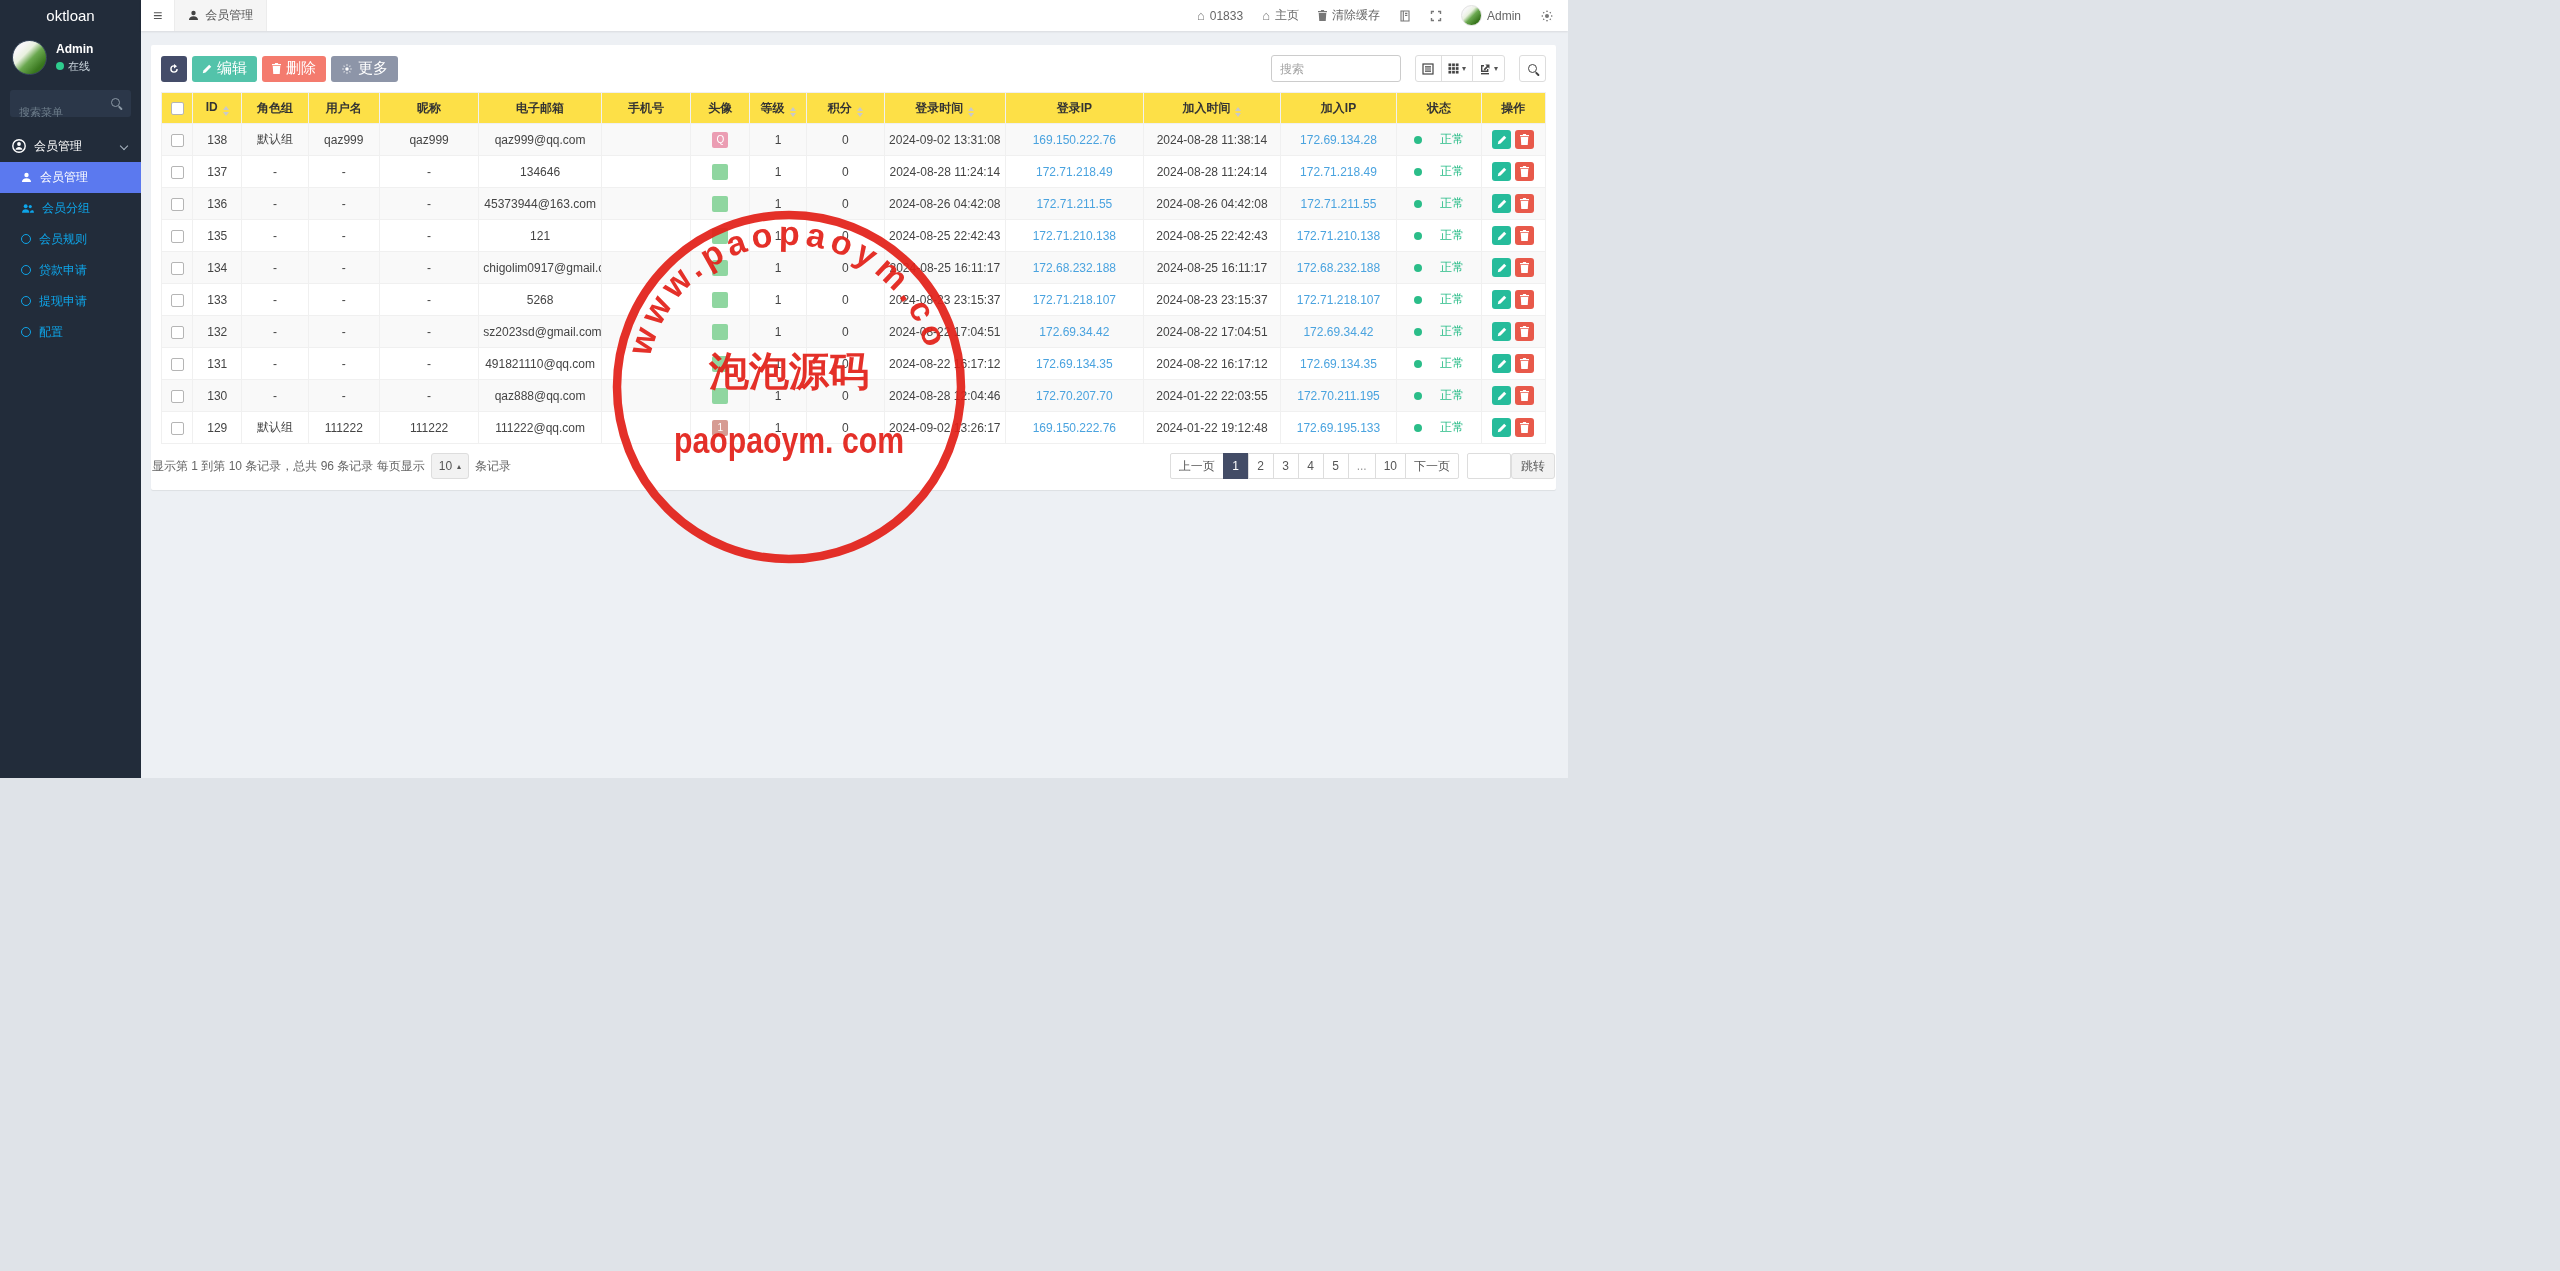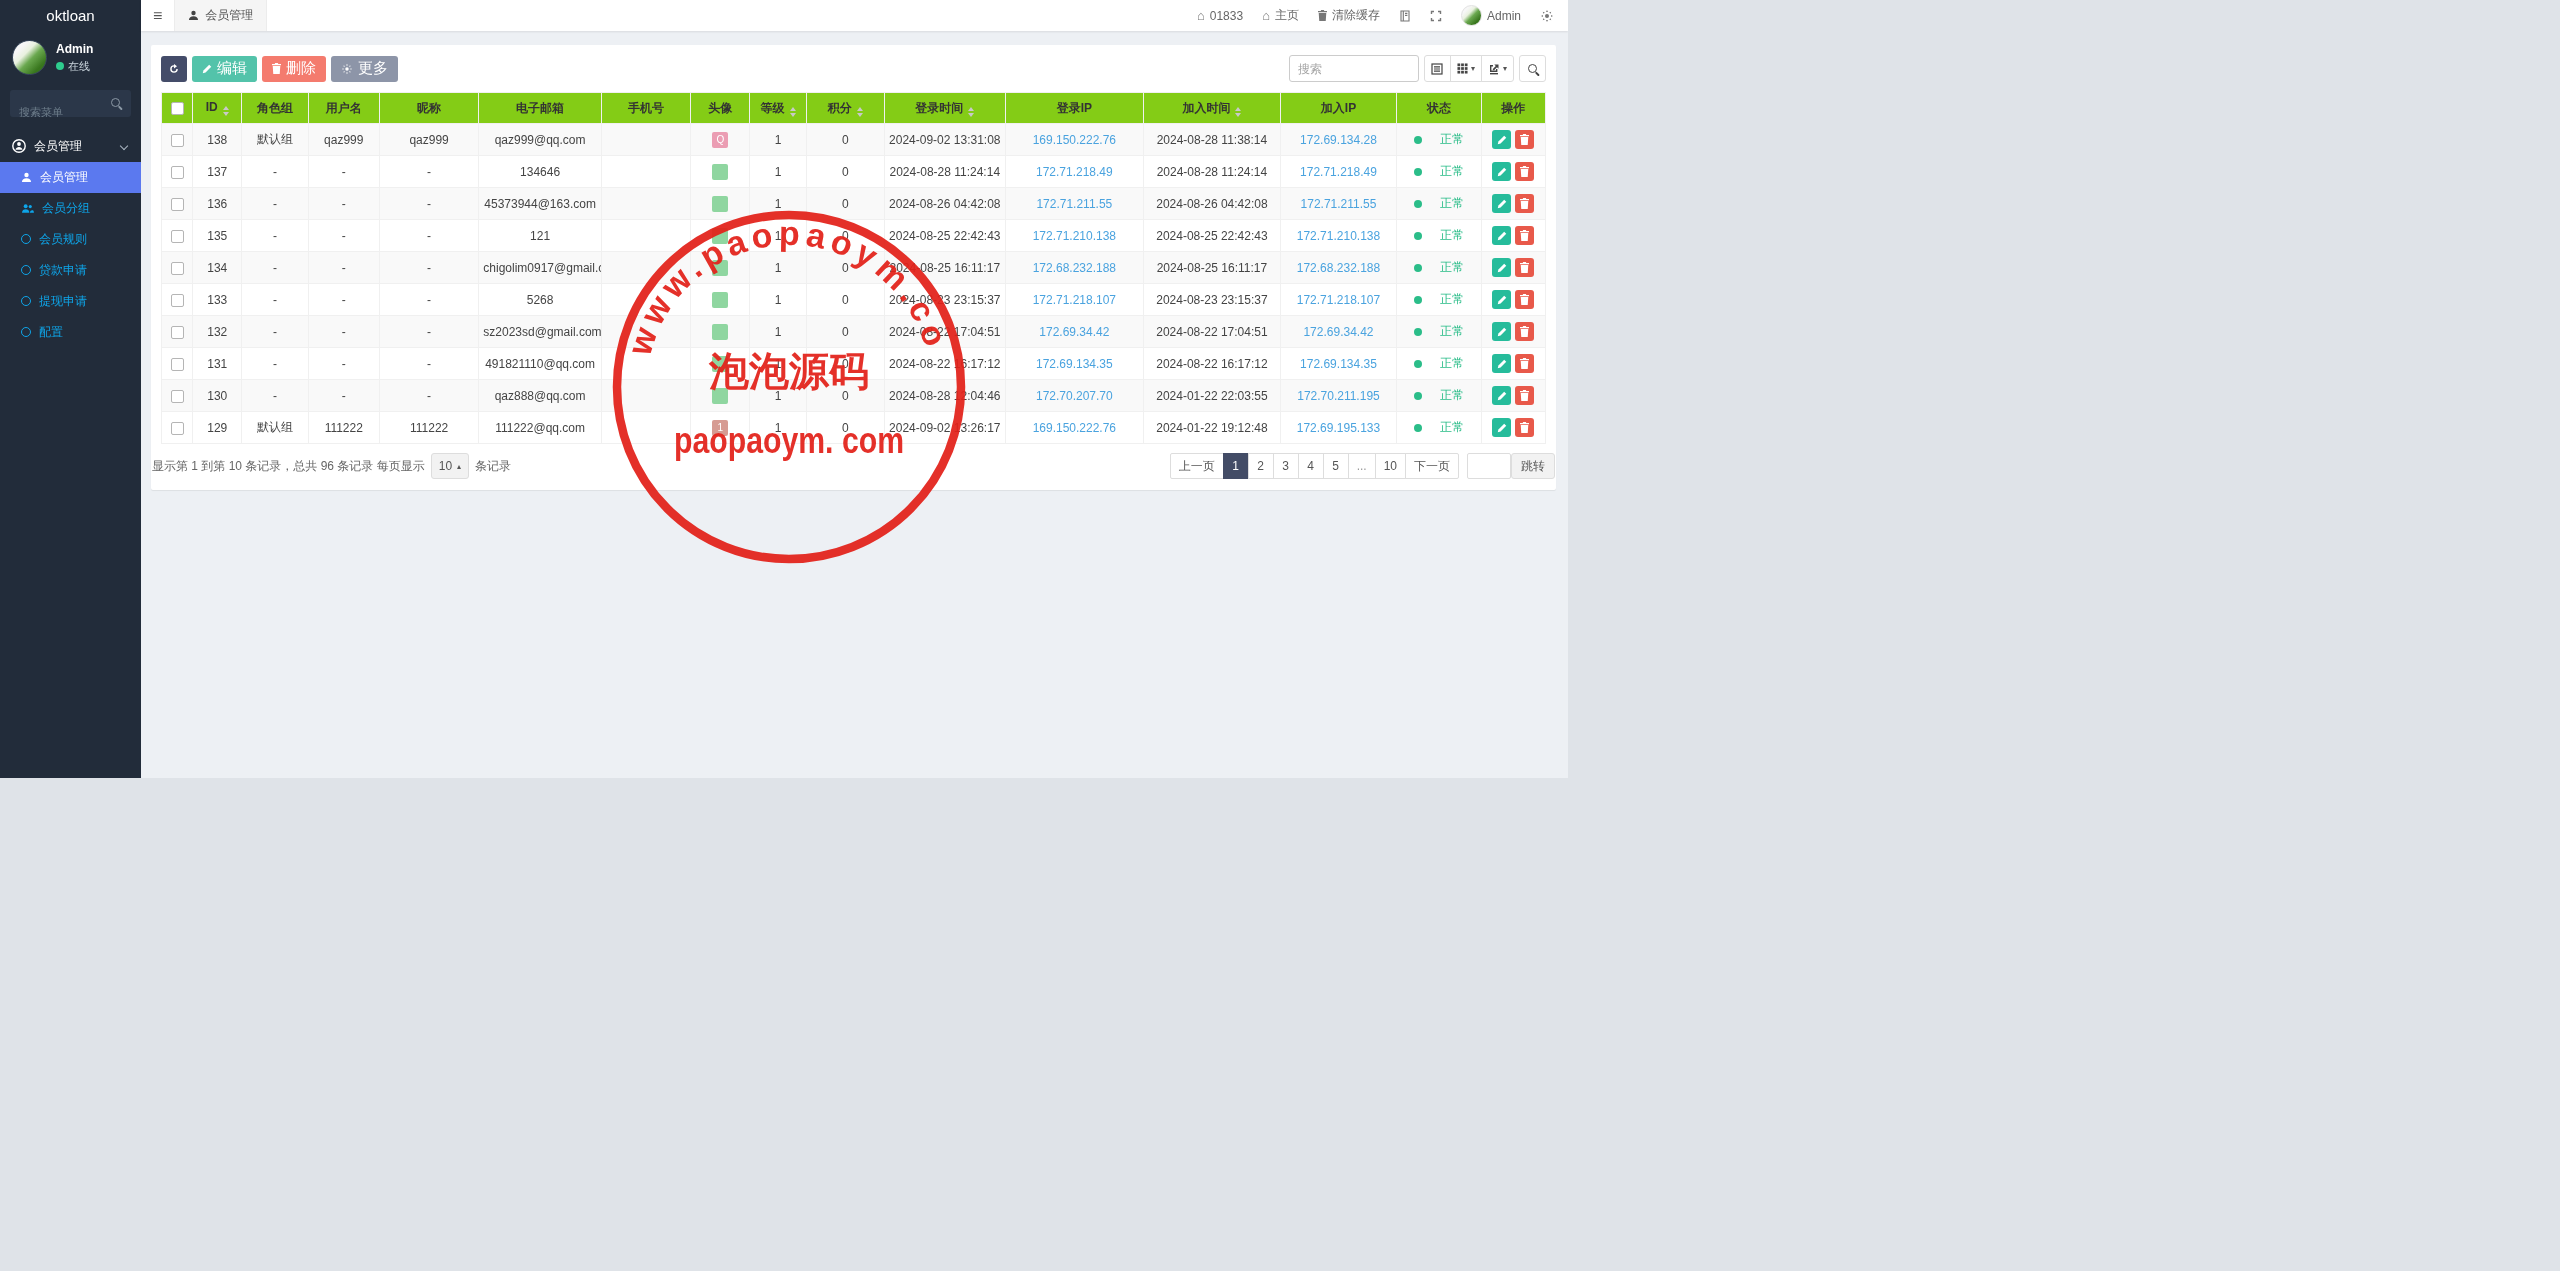--- a/index.html
+++ b/index.html
@@ -44,36 +44,36 @@
   
   .card{margin:14px 12px 0 10px;background:#fff;border-radius:2px;box-shadow:0 1px 1px rgba(0,0,0,.07)}
   .toolbar{display:flex;align-items:center;padding:10px}
   .tleft{display:flex;gap:5px}
   .btn{height:26px;border:none;border-radius:3px;color:#fff;font-size:15px;display:inline-flex;align-items:center;
        gap:5px;padding:0 10px;cursor:pointer;font-family:inherit}
   .b-nav{background:#444c69;width:26px;justify-content:center;padding:0}
   .b-teal{background:#53c3aa}
   .b-red{background:#f47b6e}
   .b-gray{background:#8d95a8}
-  .tright{margin-left:auto;display:flex;align-items:center;gap:5px}
+  .tright{margin-left:auto;display:flex;align-items:center;gap:14px}
   .tsearch{width:112px;height:25px;border:1px solid #ccc;border-radius:3px;padding:0 8px;font-size:12px;color:#555;
        outline:none;font-family:inherit}
   .tsearch::placeholder{color:#a5a5a5}
   .bgroup{display:inline-flex}
   .gbtn{height:27px;min-width:27px;background:#fff;border:1px solid #ddd;display:inline-flex;align-items:center;
        justify-content:center;gap:3px;color:#444;cursor:pointer;padding:0 6px;box-sizing:border-box}
   .bgroup .gbtn+.gbtn{margin-left:-1px}
   .bgroup .gbtn:first-child{border-radius:3px 0 0 3px}
   .bgroup .gbtn:last-child{border-radius:0 3px 3px 0}
   .gbtn.alone{border-radius:3px}
   .caret{font-style:normal;font-size:8px;color:#555}
   
   .grid{width:calc(100% - 20px);margin:0 10px;border-collapse:collapse;table-layout:fixed;font-size:12px;
        color:#444;text-align:center}
-  .grid th{height:30px;font-weight:bold;color:#333;border:1px solid #f0f0f0;background:#84cc16;padding:0 2px;
+  .grid th{height:30px;font-weight:bold;color:#333;border:1px solid #f0f0f0;background:#fde047;padding:0 2px;
        overflow:hidden;white-space:nowrap}
   .grid td{height:31px;border:1px solid #f0f0f0;padding:0 4px;overflow:hidden;white-space:nowrap}
   tr.stripe td{background:#f9f9f9}
   .cb{display:inline-block;width:13px;height:13px;border:1px solid #b5b5b5;border-radius:2px;background:#fff;
        vertical-align:middle;cursor:pointer;box-sizing:border-box}
   .avatar{display:inline-block;width:16px;height:16px;border-radius:2px;color:#fff;font-size:10px;line-height:16px;
        vertical-align:middle;text-align:center}
   .iplink{color:#4aa3df;cursor:pointer}
   .st{color:#2bbd89;display:inline-flex;align-items:center;gap:18px}
   .st .dot{width:8px;height:8px;border-radius:50%;background:#2bbd89;display:inline-block}

